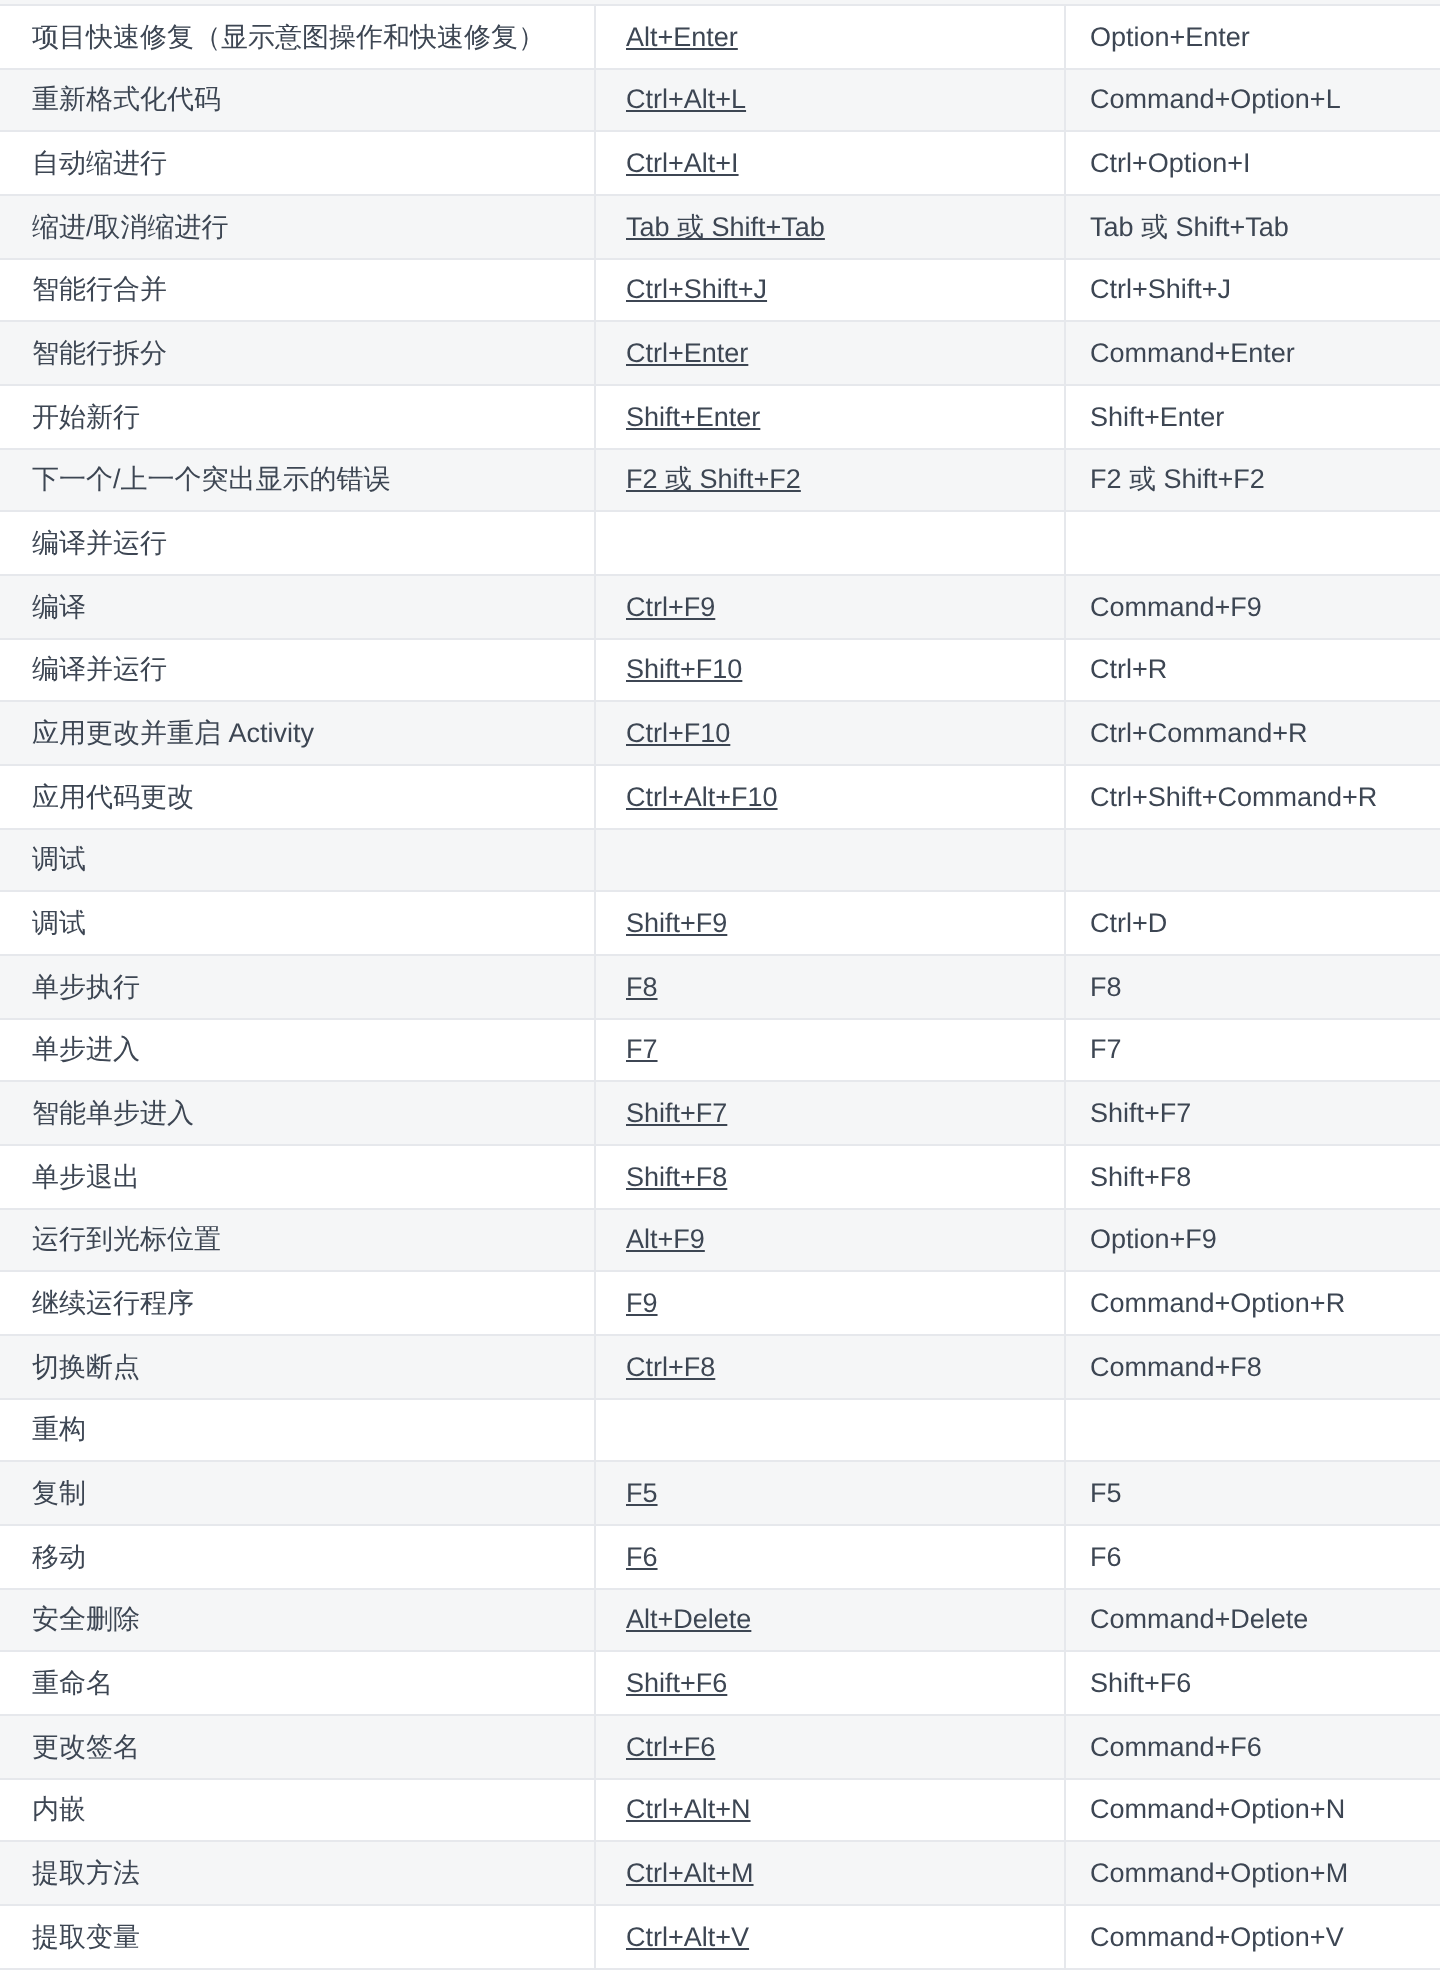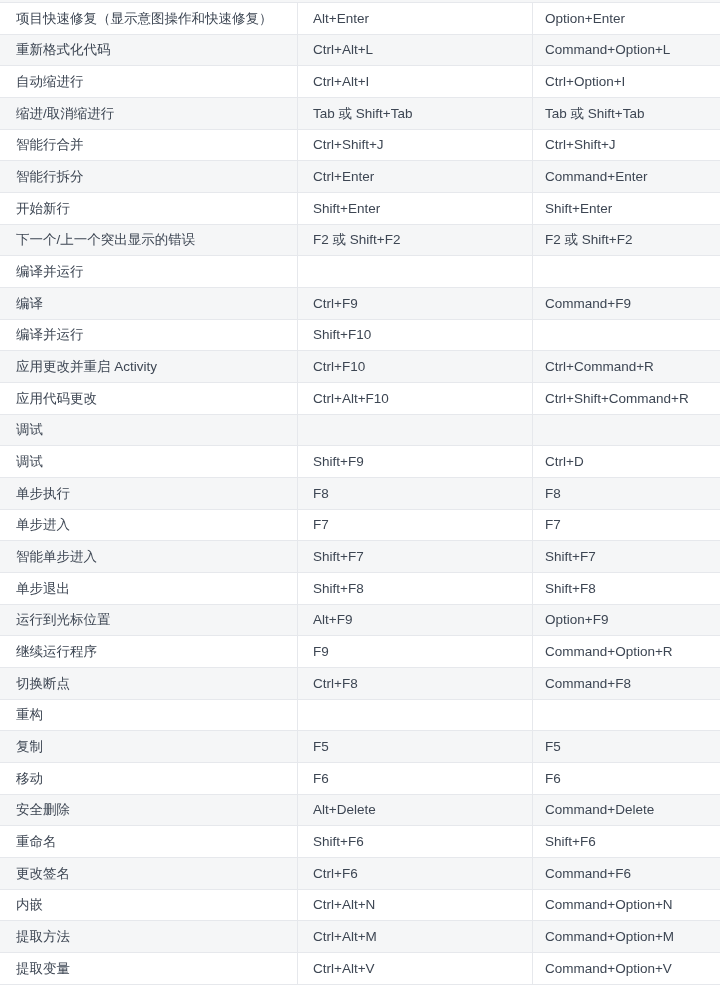--- a/index.html
+++ b/index.html
@@ -52,20 +52,21 @@
     padding-left: 16px;
     padding-right: 10px;
     border-right: 1px solid #e6e8ec;
   }
   .cell.c2 {
     flex: 0 0 235px;
     width: 235px;
     padding-left: 15px;
     padding-right: 20px;
     border-right: 1px solid #e6e8ec;
+    text-decoration: underline;
   }
   .cell.c3 {
     flex: 1 1 auto;
     padding-left: 12px;
     padding-right: 20px;
   }
 </style>
 </head>
 <body>
 
@@ -118,20 +119,21 @@
     <div class="cell c3"></div>
   </div>
       <div class="row">
     <div class="cell c1">编译</div>
     <div class="cell c2">Ctrl+F9</div>
     <div class="cell c3">Command+F9</div>
   </div>
       <div class="row">
     <div class="cell c1">编译并运行</div>
     <div class="cell c2">Shift+F10</div>
+    <div class="cell c3">Ctrl+R</div>
   </div>
       <div class="row">
     <div class="cell c1">应用更改并重启 Activity</div>
     <div class="cell c2">Ctrl+F10</div>
     <div class="cell c3">Ctrl+Command+R</div>
   </div>
       <div class="row">
     <div class="cell c1">应用代码更改</div>
     <div class="cell c2">Ctrl+Alt+F10</div>
     <div class="cell c3">Ctrl+Shift+Command+R</div>

